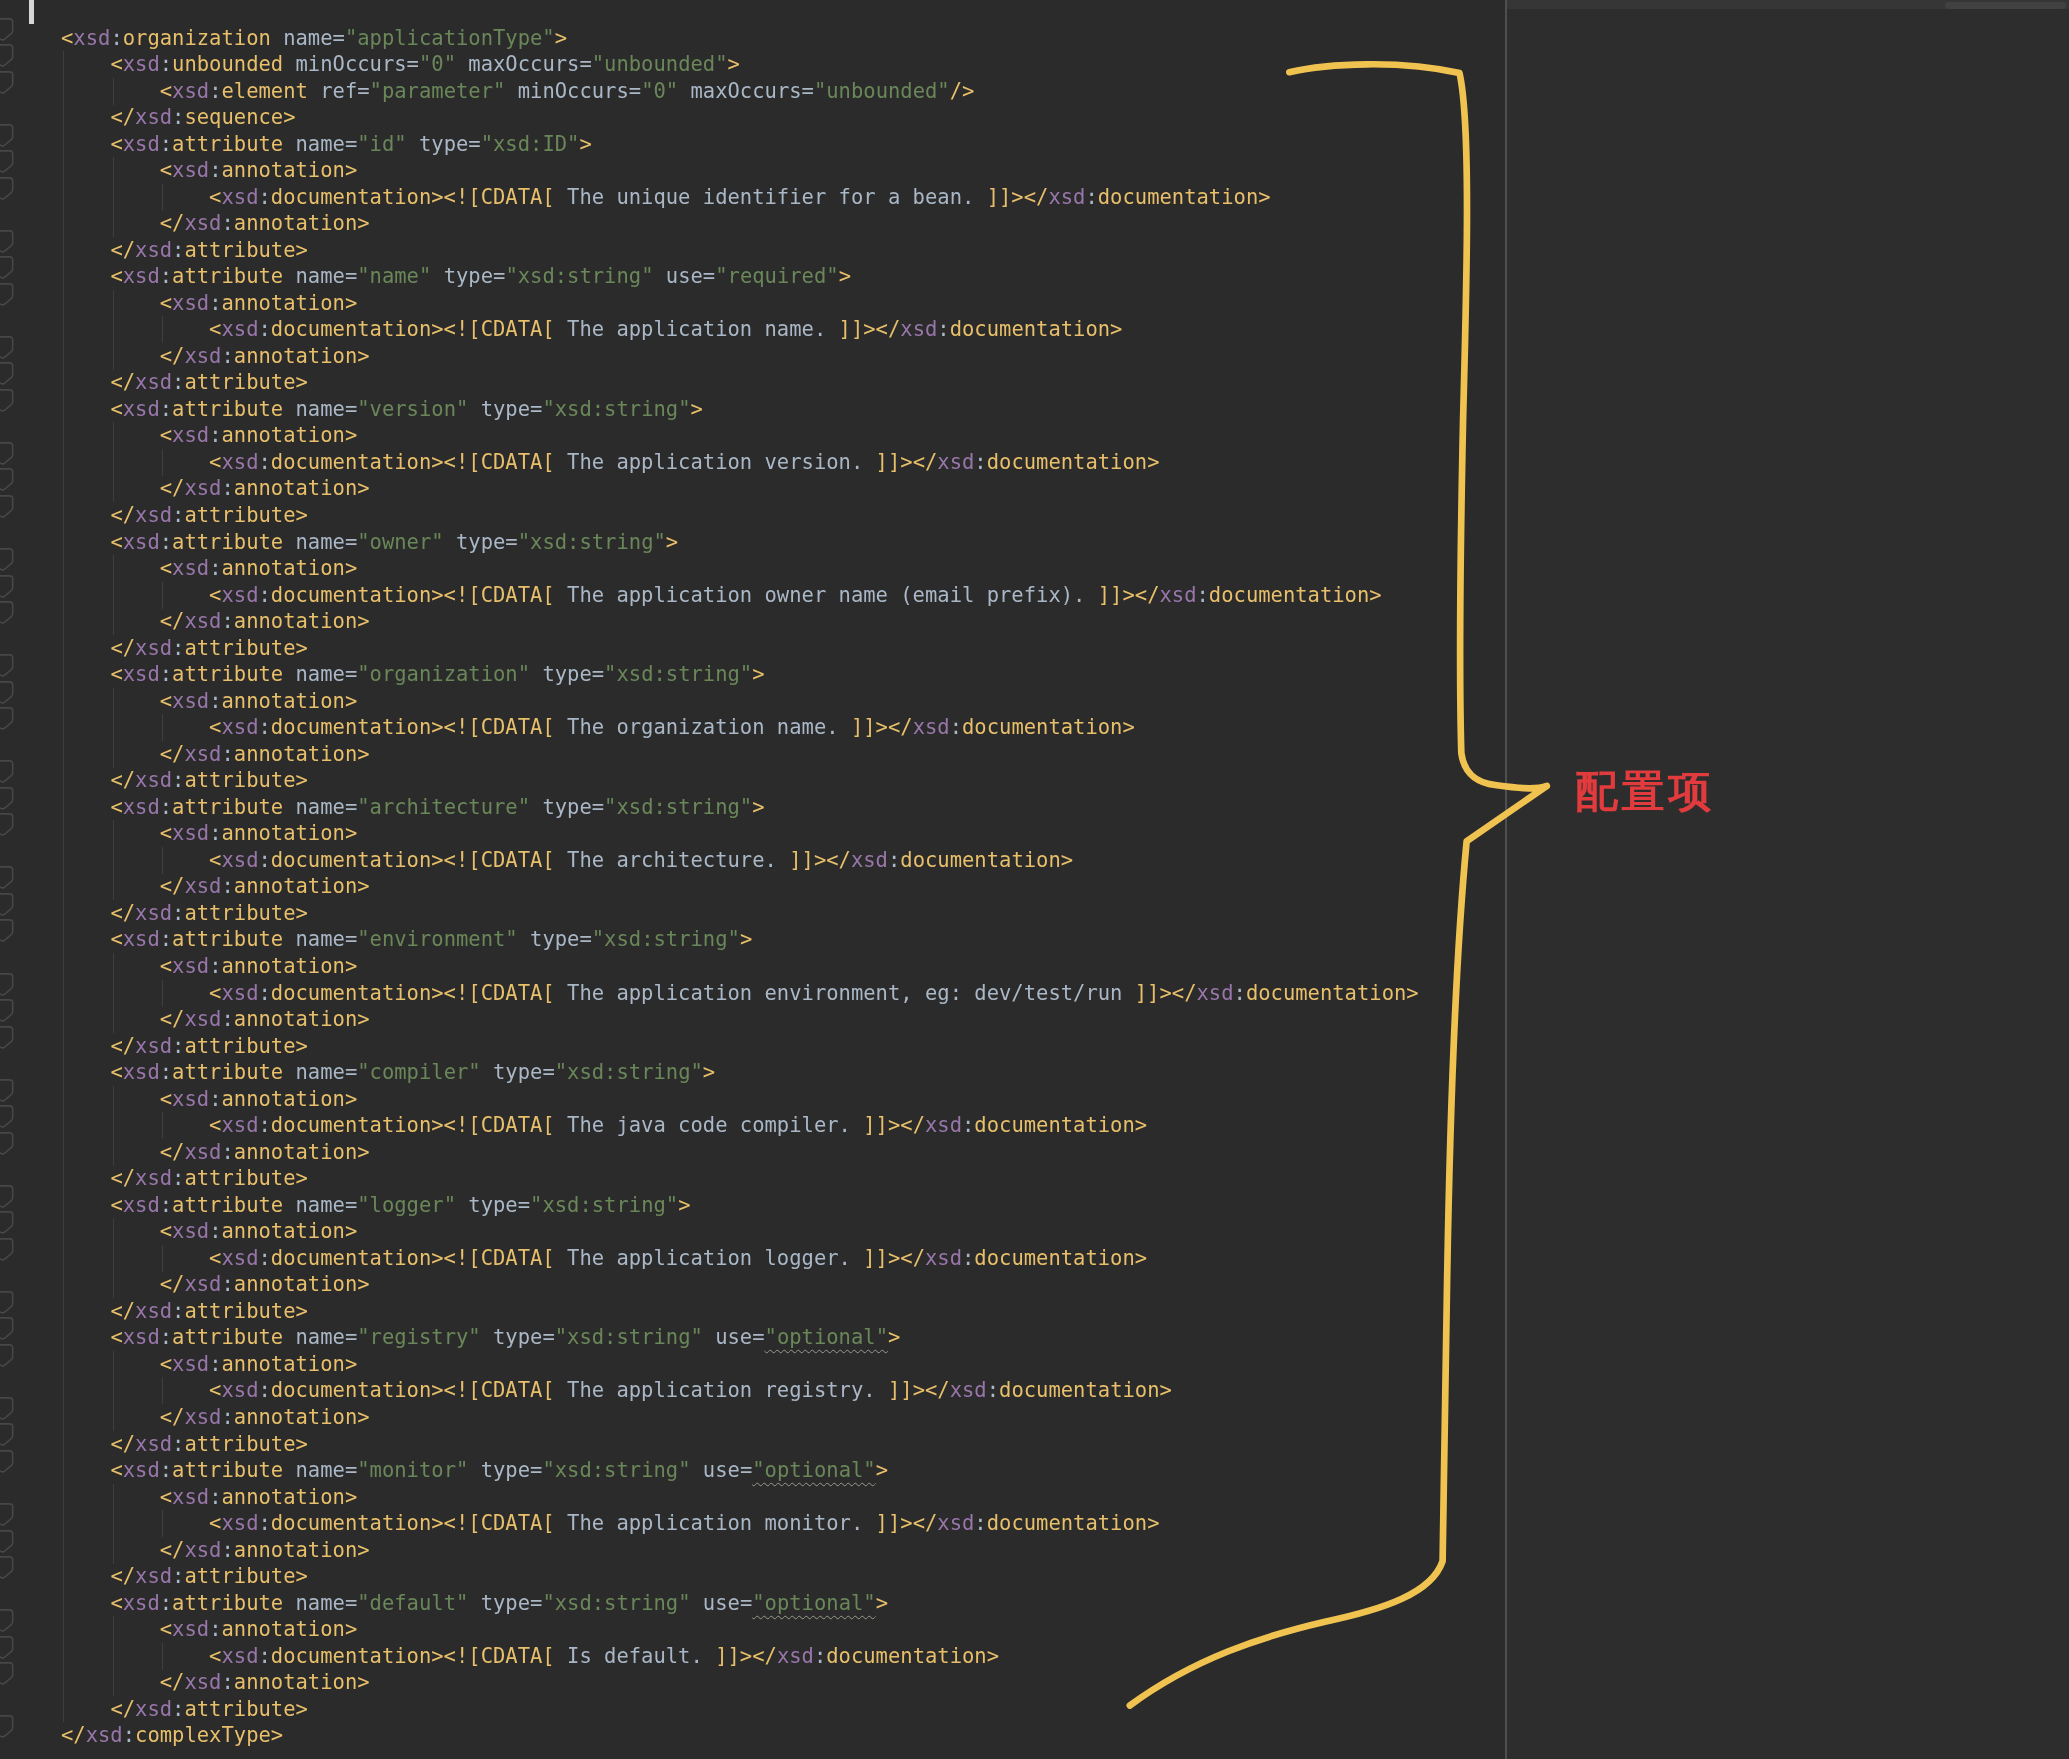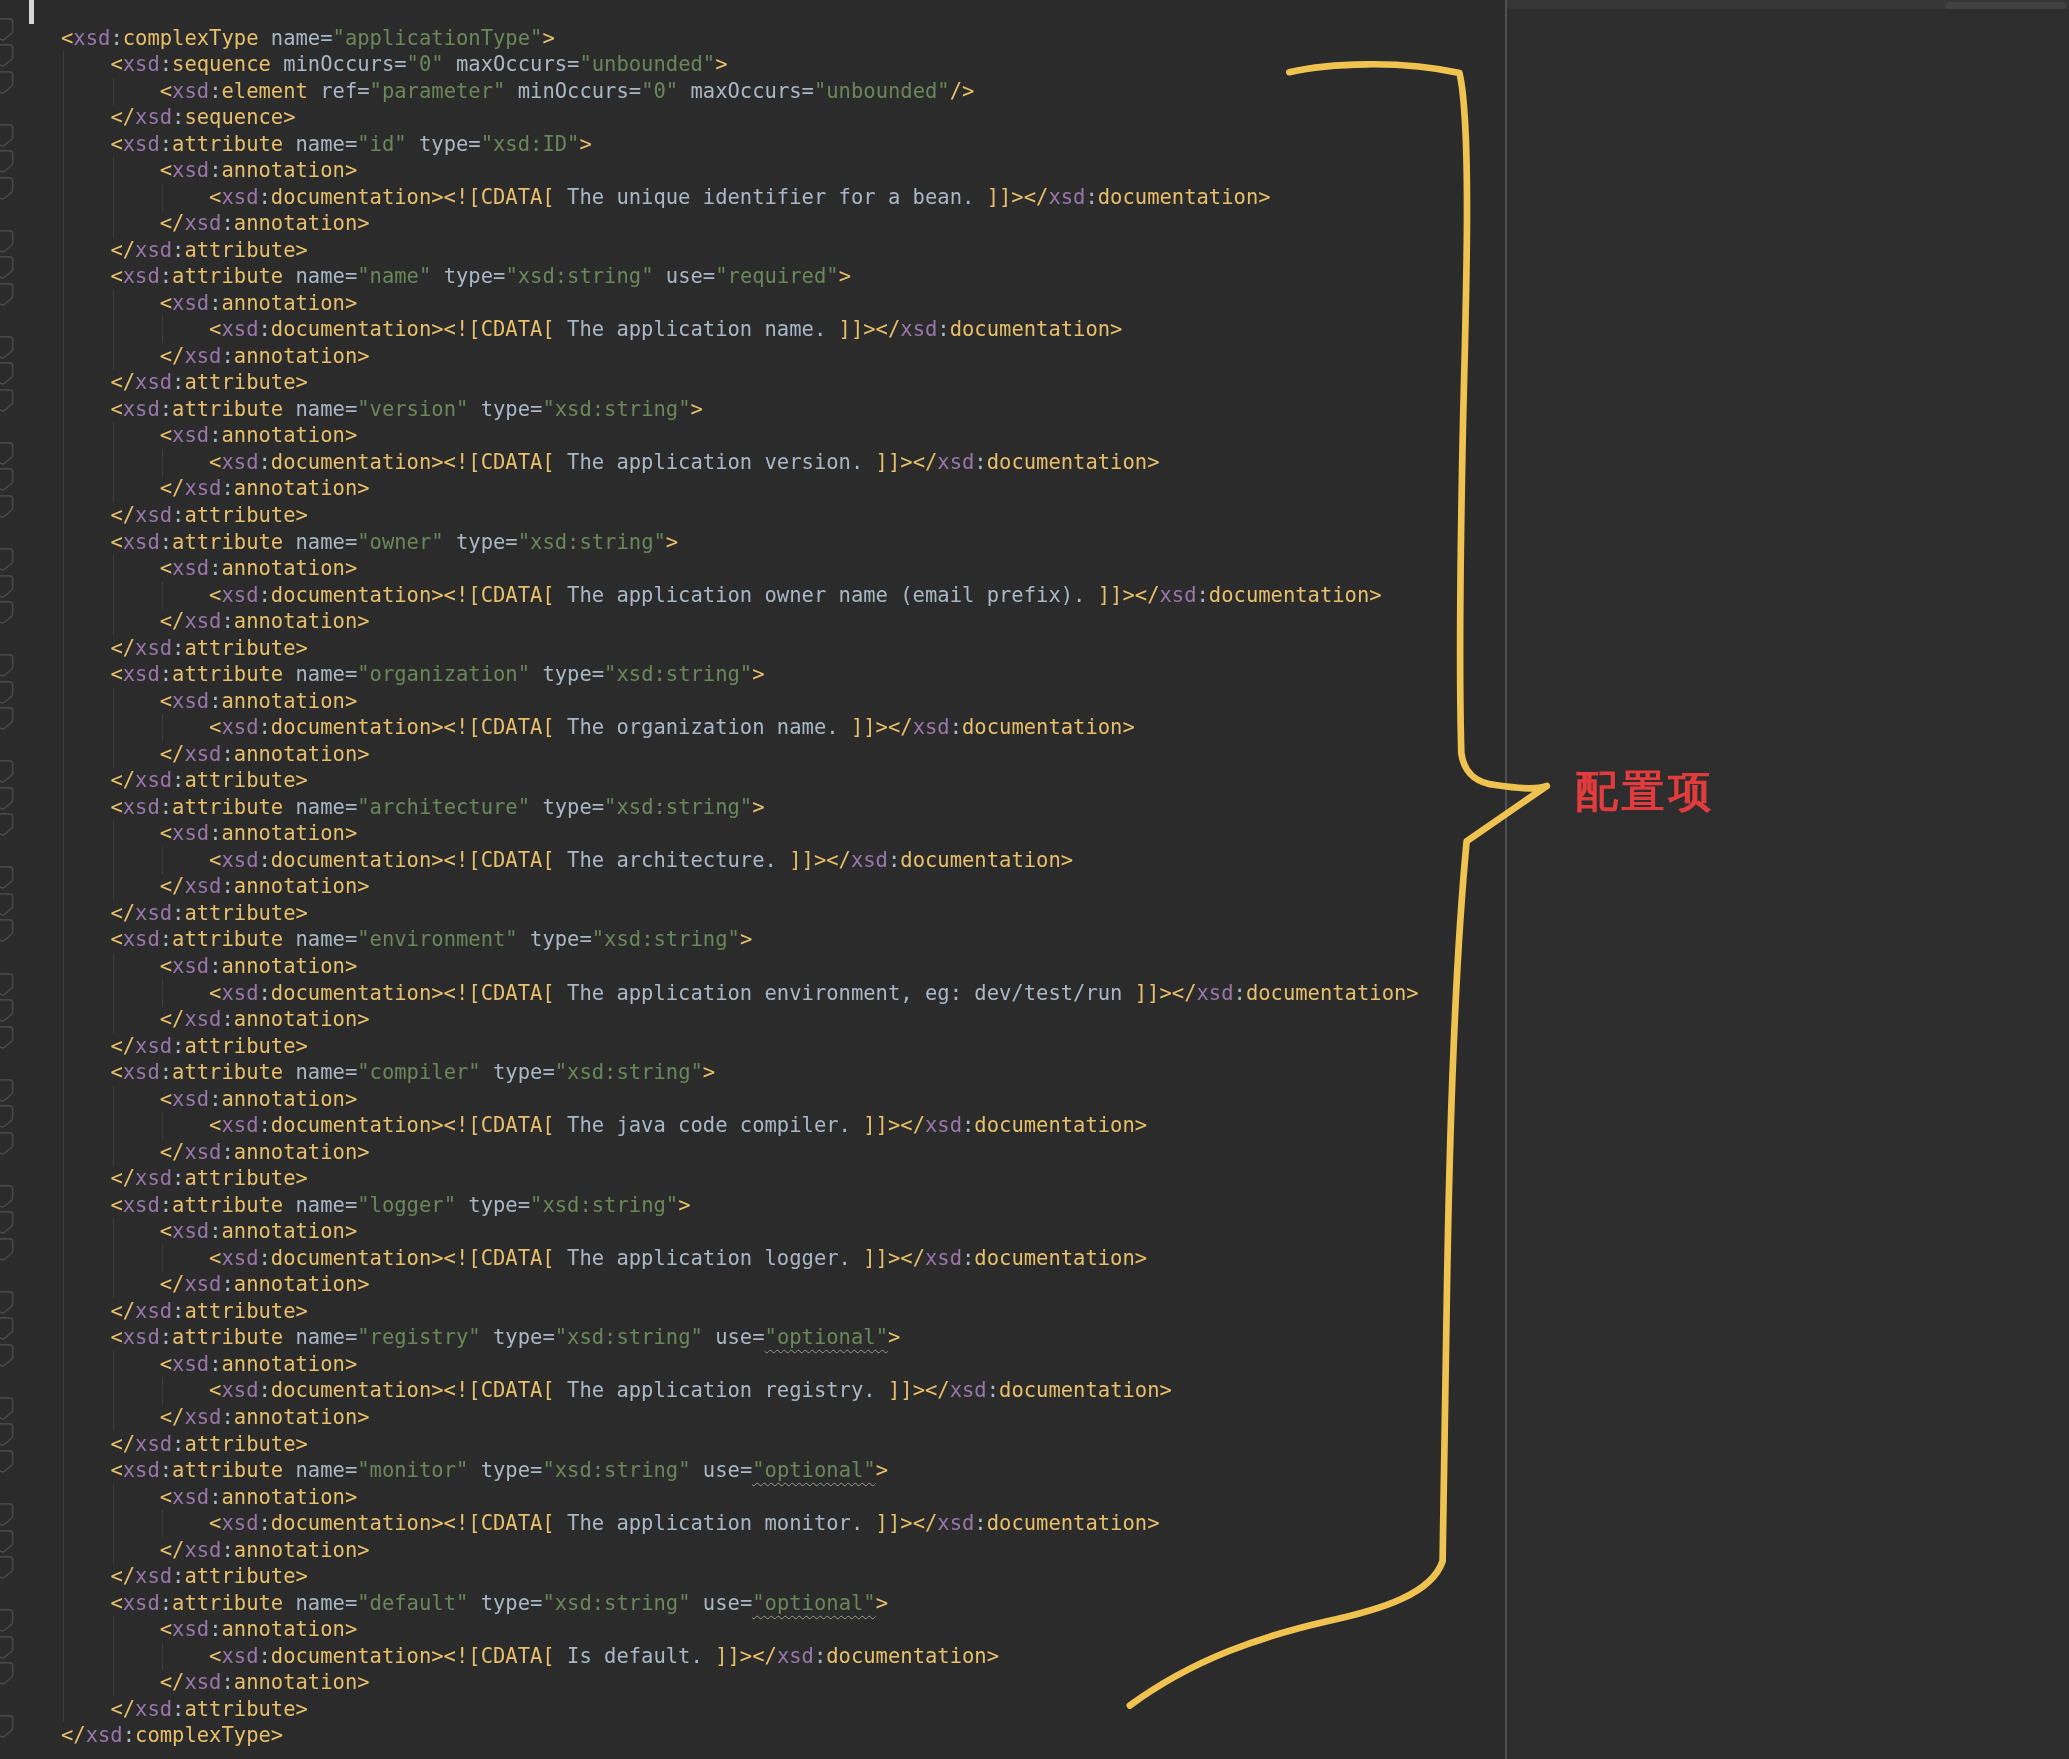--- a/index.html
+++ b/index.html
@@ -316,22 +316,22 @@
           <path d="M13 2 L21 2 Q24.5 2 24.5 5.5 L24.5 15 Q24.5 17.5 22.5 19 L15.5 24.8 Q13 26.8 10.5 24.8 L3.5 19 Q1.5 17.5 1.5 15 L1.5 5.5 Q1.5 2 5 2 Z" fill="none" stroke="#474747" stroke-width="1.8"></path>
         </svg>
       </div>
       <div class="gutter-icon" style="top: 1714px;">
         <svg width="23" height="25" viewBox="0 0 26 28">
           <path d="M13 2 L21 2 Q24.5 2 24.5 5.5 L24.5 15 Q24.5 17.5 22.5 19 L15.5 24.8 Q13 26.8 10.5 24.8 L3.5 19 Q1.5 17.5 1.5 15 L1.5 5.5 Q1.5 2 5 2 Z" fill="none" stroke="#474747" stroke-width="1.8"></path>
         </svg>
       </div>
     </div>
   <div id="code">
-      <div class="code-line" style="top: 24.5px;"><span class="tk-p"></span><span class="tk-b">&lt;</span><span class="tk-n">xsd</span><span class="tk-p">:</span><span class="tk-b">complexType</span><span class="tk-p"> name=</span><span class="tk-s">"applicationType"</span><span class="tk-b">&gt;</span></div>
-      <div class="code-line" style="top: 51px;"><span class="tk-p">    </span><span class="tk-b">&lt;</span><span class="tk-n">xsd</span><span class="tk-p">:</span><span class="tk-b">sequence</span><span class="tk-p"> minOccurs=</span><span class="tk-s">"0"</span><span class="tk-p"> maxOccurs=</span><span class="tk-s">"unbounded"</span><span class="tk-b">&gt;</span></div>
+      <div class="code-line" style="top: 24.5px;"><span class="tk-p"></span><span class="tk-b">&lt;</span><span class="tk-n">xsd</span><span class="tk-p">:</span><span class="tk-b">organization</span><span class="tk-p"> name=</span><span class="tk-s">"applicationType"</span><span class="tk-b">&gt;</span></div>
+      <div class="code-line" style="top: 51px;"><span class="tk-p">    </span><span class="tk-b">&lt;</span><span class="tk-n">xsd</span><span class="tk-p">:</span><span class="tk-b">unbounded</span><span class="tk-p"> minOccurs=</span><span class="tk-s">"0"</span><span class="tk-p"> maxOccurs=</span><span class="tk-s">"unbounded"</span><span class="tk-b">&gt;</span></div>
       <div class="code-line" style="top: 78px;"><span class="tk-p">        </span><span class="tk-b">&lt;</span><span class="tk-n">xsd</span><span class="tk-p">:</span><span class="tk-b">element</span><span class="tk-p"> ref=</span><span class="tk-s">"parameter"</span><span class="tk-p"> minOccurs=</span><span class="tk-s">"0"</span><span class="tk-p"> maxOccurs=</span><span class="tk-s">"unbounded"</span><span class="tk-b">/&gt;</span></div>
       <div class="code-line" style="top: 104px;"><span class="tk-p">    </span><span class="tk-b">&lt;/</span><span class="tk-n">xsd</span><span class="tk-p">:</span><span class="tk-b">sequence&gt;</span></div>
       <div class="code-line" style="top: 131px;"><span class="tk-p">    </span><span class="tk-b">&lt;</span><span class="tk-n">xsd</span><span class="tk-p">:</span><span class="tk-b">attribute</span><span class="tk-p"> name=</span><span class="tk-s">"id"</span><span class="tk-p"> type=</span><span class="tk-s">"xsd:ID"</span><span class="tk-b">&gt;</span></div>
       <div class="code-line" style="top: 157px;"><span class="tk-p">        </span><span class="tk-b">&lt;</span><span class="tk-n">xsd</span><span class="tk-p">:</span><span class="tk-b">annotation&gt;</span></div>
       <div class="code-line" style="top: 184px;"><span class="tk-p">            </span><span class="tk-b">&lt;</span><span class="tk-n">xsd</span><span class="tk-p">:</span><span class="tk-b">documentation&gt;&lt;![CDATA[</span><span class="tk-p"> The unique identifier for a bean. </span><span class="tk-b">]]&gt;&lt;/</span><span class="tk-n">xsd</span><span class="tk-p">:</span><span class="tk-b">documentation&gt;</span></div>
       <div class="code-line" style="top: 210px;"><span class="tk-p">        </span><span class="tk-b">&lt;/</span><span class="tk-n">xsd</span><span class="tk-p">:</span><span class="tk-b">annotation&gt;</span></div>
       <div class="code-line" style="top: 237px;"><span class="tk-p">    </span><span class="tk-b">&lt;/</span><span class="tk-n">xsd</span><span class="tk-p">:</span><span class="tk-b">attribute&gt;</span></div>
       <div class="code-line" style="top: 263px;"><span class="tk-p">    </span><span class="tk-b">&lt;</span><span class="tk-n">xsd</span><span class="tk-p">:</span><span class="tk-b">attribute</span><span class="tk-p"> name=</span><span class="tk-s">"name"</span><span class="tk-p"> type=</span><span class="tk-s">"xsd:string"</span><span class="tk-p"> use=</span><span class="tk-s">"required"</span><span class="tk-b">&gt;</span></div>
       <div class="code-line" style="top: 290px;"><span class="tk-p">        </span><span class="tk-b">&lt;</span><span class="tk-n">xsd</span><span class="tk-p">:</span><span class="tk-b">annotation&gt;</span></div>
       <div class="code-line" style="top: 316px;"><span class="tk-p">            </span><span class="tk-b">&lt;</span><span class="tk-n">xsd</span><span class="tk-p">:</span><span class="tk-b">documentation&gt;&lt;![CDATA[</span><span class="tk-p"> The application name. </span><span class="tk-b">]]&gt;&lt;/</span><span class="tk-n">xsd</span><span class="tk-p">:</span><span class="tk-b">documentation&gt;</span></div>

